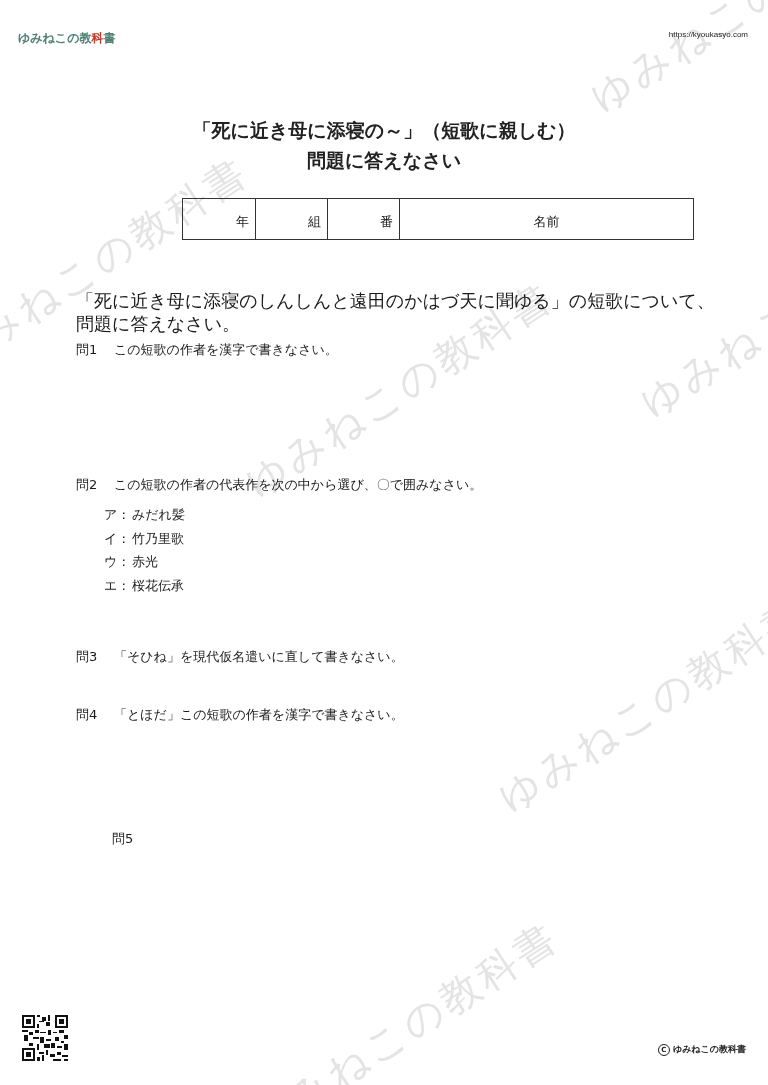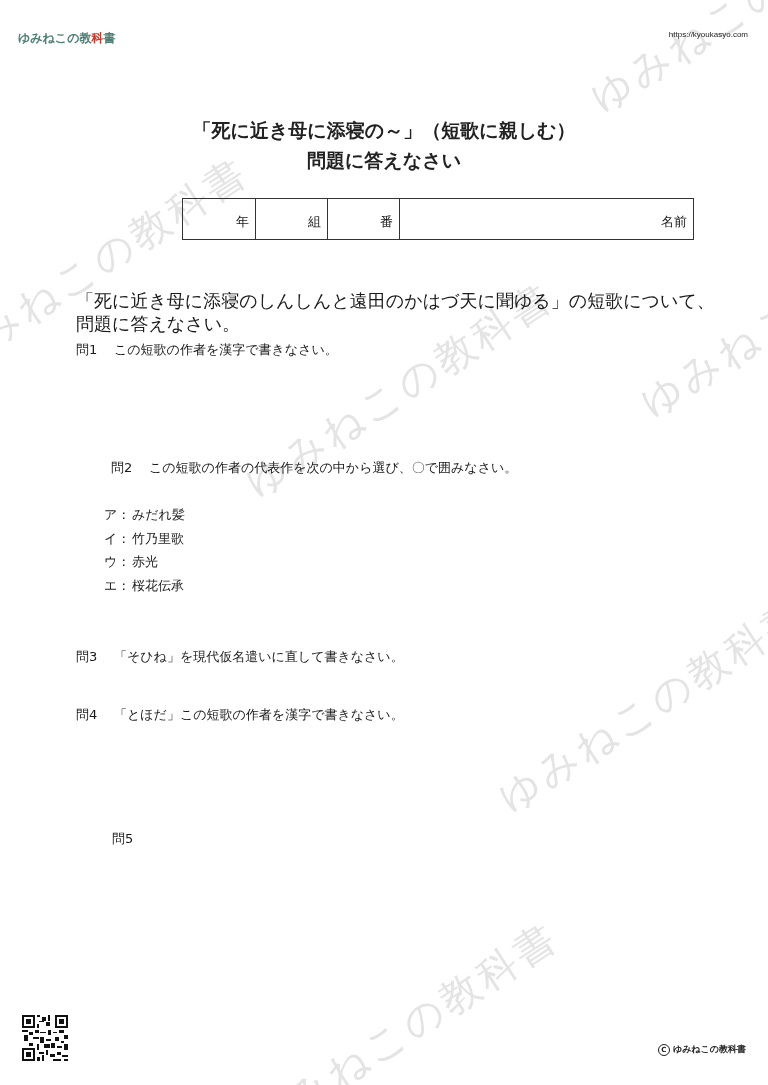--- a/index.html
+++ b/index.html
@@ -75,40 +75,40 @@
       display: flex;
       align-items: center;
       font-size: 13px;
       padding: 6px 6px 0 6px;
     }
     .name-table .cell:last-child { border-right: none; }
     .name-table .cell.right { justify-content: flex-end; }
     .cell-year { width: 73px; }
     .cell-class { width: 72px; }
     .cell-number { width: 72px; }
-    .cell-name { flex: 1; justify-content: flex-end; }
+    .cell-name { flex: 1; justify-content: center; }
     .intro {
       position: absolute;
       left: 76px;
       top: 289px;
       width: 640px;
       font-size: 18px;
       line-height: 23px;
       z-index: 2;
     }
     .question {
       position: absolute;
       left: 76px;
       font-size: 13px;
       display: flex;
       z-index: 2;
     }
     .question .qnum { width: 38px; }
     .question.q1 { top: 341px; }
-    .question.q2 { top: 459px; margin-left: 35px; }
+    .question.q2 { top: 476px; }
     .question.q3 { top: 648px; }
     .question.q4 { top: 706px; }
     .question.q5 { top: 830px; margin-left: 36px; }
     .choices {
       position: absolute;
       left: 104px;
       top: 503px;
       font-size: 13px;
       line-height: 23.5px;
       z-index: 2;

